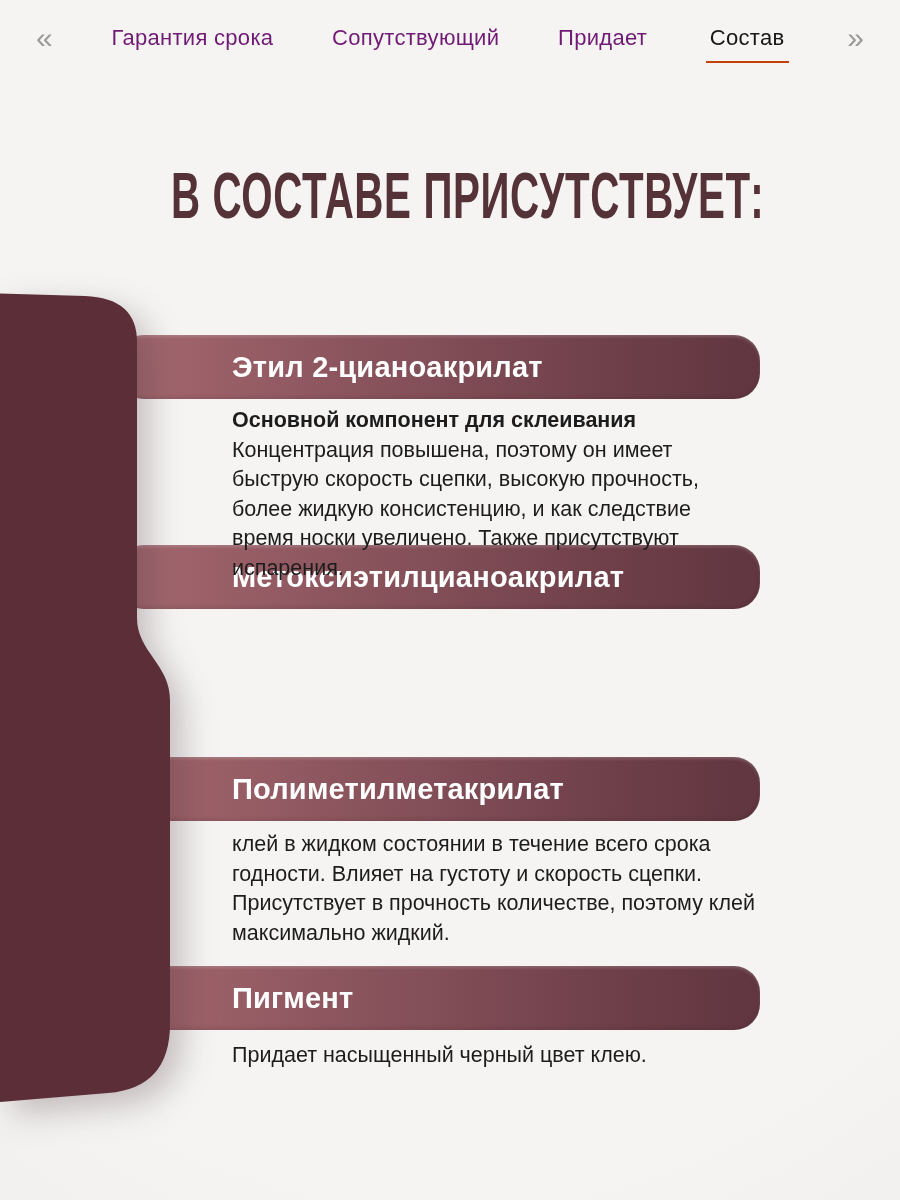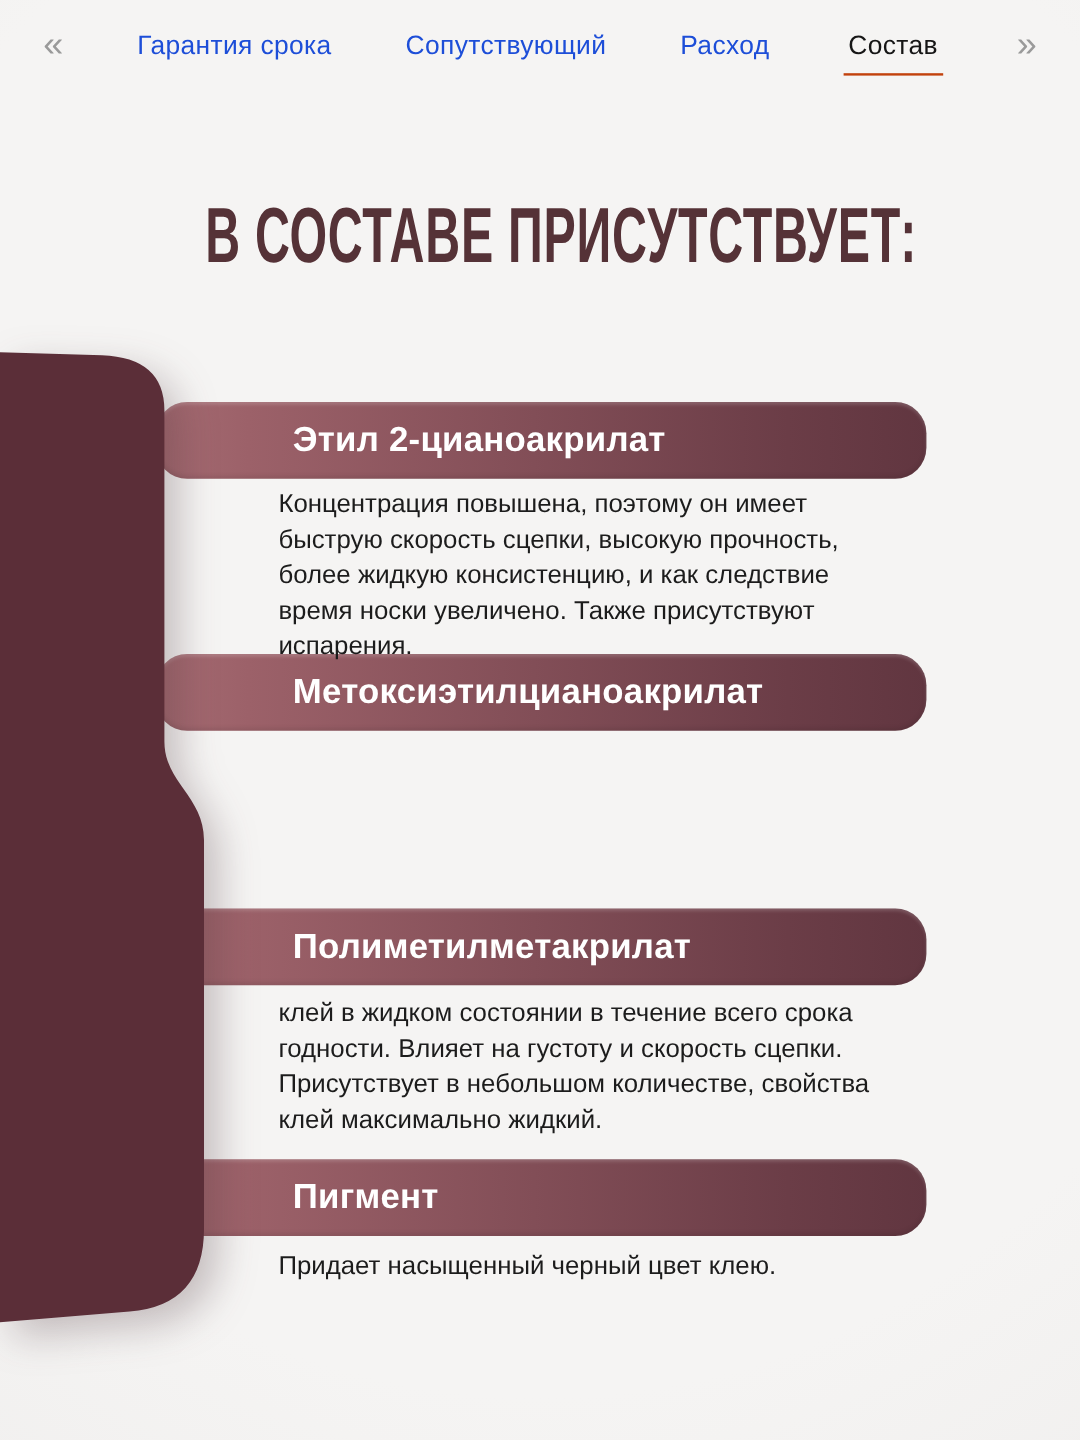--- a/index.html
+++ b/index.html
@@ -12,41 +12,41 @@
     position:absolute;inset:0;z-index:0;
     background:radial-gradient(140% 110% at 50% 42%, #f5f4f3 50%, #e9e7e6 100%);
   }
   
   .nav{
     position:absolute;top:0;left:0;right:0;height:76px;z-index:5;
     display:flex;align-items:center;justify-content:space-between;
     padding:0 36px;box-sizing:border-box;
   }
   .nav-arrow{font-size:30px;color:#9a9a9a;line-height:1;cursor:pointer;font-weight:400;}
-  .nav-item{font-size:22px;color:#1d4ed8;letter-spacing:.3px;cursor:pointer;white-space:nowrap;}
+  .nav-item{font-size:22px;color:#701a75;letter-spacing:.3px;cursor:pointer;white-space:nowrap;}
   .nav-item.active{
     color:#161616;border-bottom:2px solid #c2410c;
     padding:0 4px 10px 4px;margin-bottom:-12px;
   }
   
   .title{
     position:absolute;top:163px;left:0;width:900px;z-index:3;
     text-align:center;font-weight:bold;font-size:65px;line-height:1;
     color:#553237;letter-spacing:1px;
     transform:scaleX(0.62);transform-origin:50% 50%;
     white-space:nowrap;
   }
   
   .bottle{
     position:absolute;left:0;top:276px;z-index:2;
     filter:drop-shadow(12px 12px 16px rgba(70,42,50,.28));
   }
   
   .pill{
-    position:absolute;left:130px;width:642px;height:64px;z-index:1;
+    position:absolute;left:118px;width:642px;height:64px;z-index:1;
     border-radius:26px;
     background:linear-gradient(90deg,#a56b72 0%,#9c6169 12%,#6b3d47 82%,#613640 100%);
     box-shadow:inset 0 2px 3px rgba(255,255,255,.18), inset 0 -2px 4px rgba(0,0,0,.10);
     display:flex;align-items:center;
   }
   .pill .pill-label{
     color:#ffffff;font-weight:bold;font-size:29px;letter-spacing:.2px;
     padding-left:114px;white-space:nowrap;
   }
   .p1{top:335px}.p2{top:545px}.p3{top:757px}.p4{top:966px}
@@ -60,21 +60,21 @@
 </style>
 </head>
 <body>
 
 <div class="bg"></div>
 
 <div class="nav">
   <span class="nav-arrow">«</span>
   <span class="nav-item">Гарантия срока</span>
   <span class="nav-item">Сопутствующий</span>
-  <span class="nav-item">Расход</span>
+  <span class="nav-item">Придает</span>
   <span class="nav-item active">Состав</span>
   <span class="nav-arrow">»</span>
 </div>
 
 <div class="title">В СОСТАВЕ ПРИСУТСТВУЕТ:</div>
 
 <svg class="bottle" width="240" height="860" viewBox="0 0 240 860">
   <path fill="#5b2e38" d="M -50 16
            L 85 20
            Q 137 22 137 66
@@ -83,34 +83,35 @@
            L 170 748
            Q 170 812 108 817
            L -50 830
            Z"></path>
 </svg>
 
 <div class="pill p1">
   <span class="pill-label">Этил 2-цианоакрилат</span>
 </div>
 <div class="body-text b1">
+  <div class="head">Основной компонент для склеивания</div>
   <div>Концентрация повышена, поэтому он имеет быструю скорость сцепки, высокую прочность, более жидкую консистенцию, и как следствие время носки увеличено. Также присутствуют испарения.</div>
 </div>
 
 <div class="pill p2">
   <span class="pill-label">Метоксиэтилцианоакрилат</span>
 </div>
 <div class="body-text b2">
 </div>
 
 <div class="pill p3">
   <span class="pill-label">Полиметилметакрилат</span>
 </div>
 <div class="body-text b3">
-  <div>клей в жидком состоянии в течение всего срока годности. Влияет на густоту и скорость сцепки. Присутствует в небольшом количестве, свойства клей максимально жидкий.</div>
+  <div>клей в жидком состоянии в течение всего срока годности. Влияет на густоту и скорость сцепки. Присутствует в прочность количестве, поэтому клей максимально жидкий.</div>
 </div>
 
 <div class="pill p4">
   <span class="pill-label">Пигмент</span>
 </div>
 <div class="body-text b4">
   <div class="head"></div>
   <div>Придает насыщенный черный цвет клею.</div>
 </div>
 

